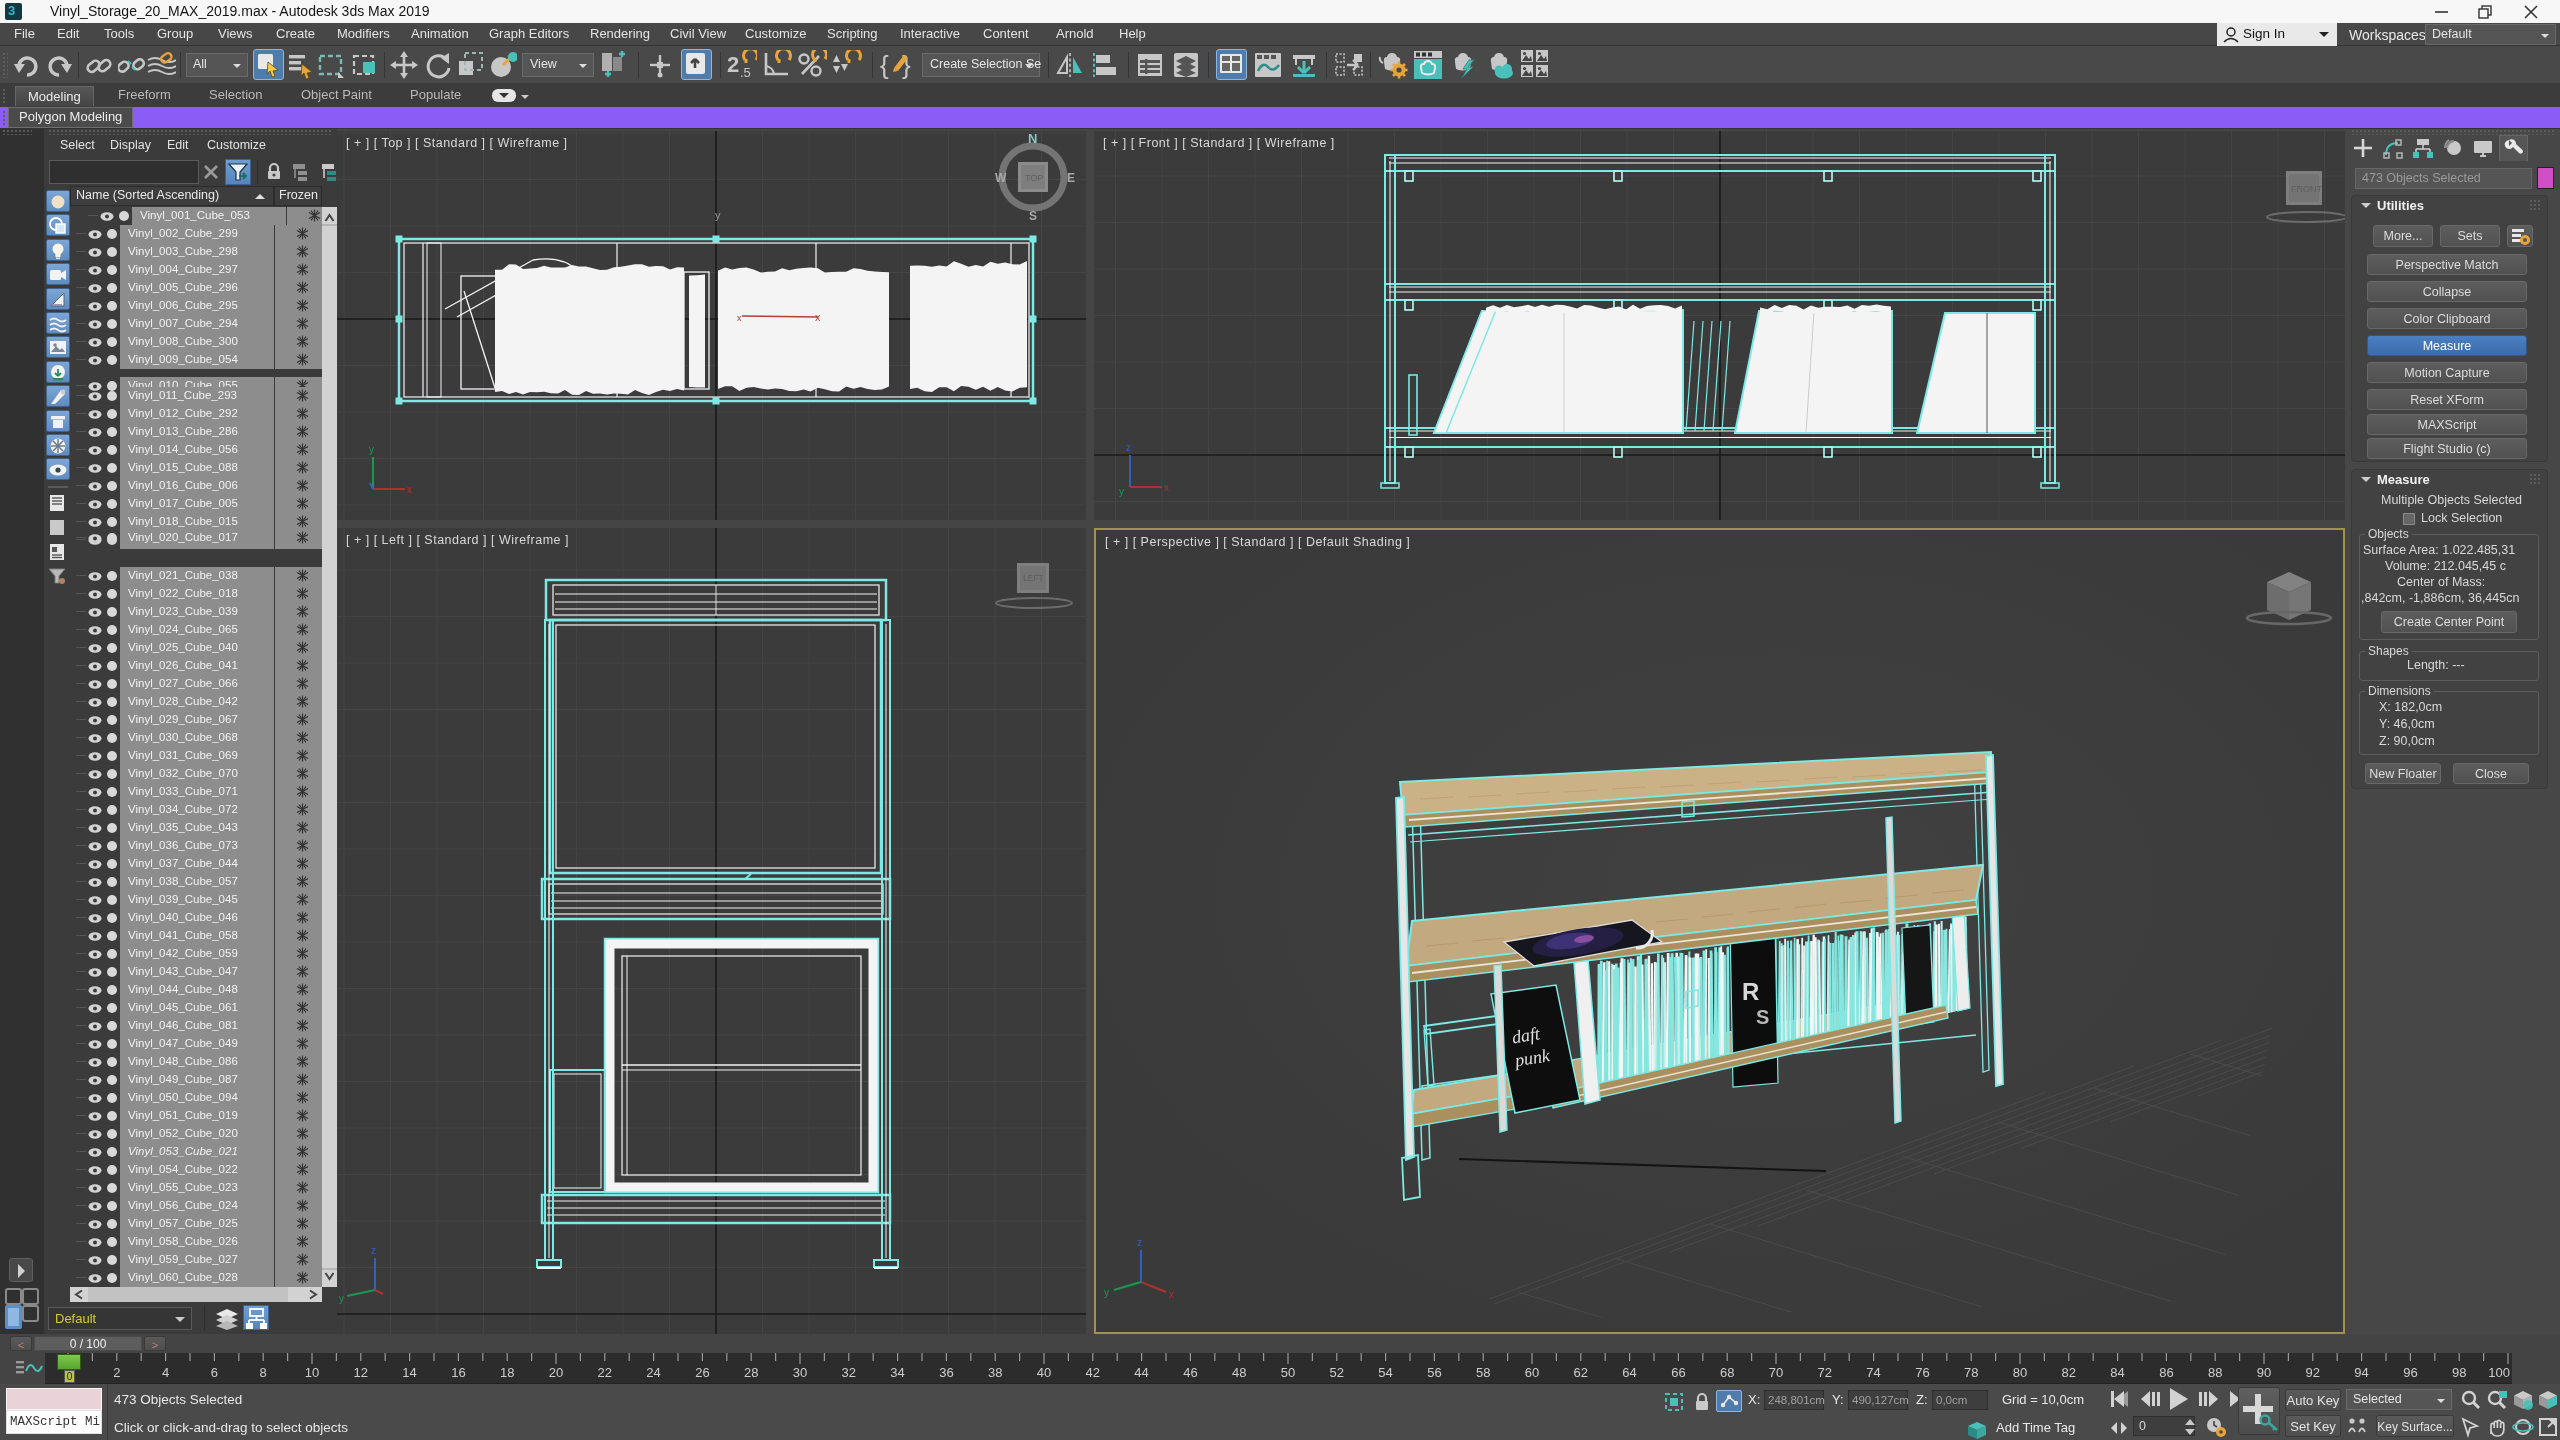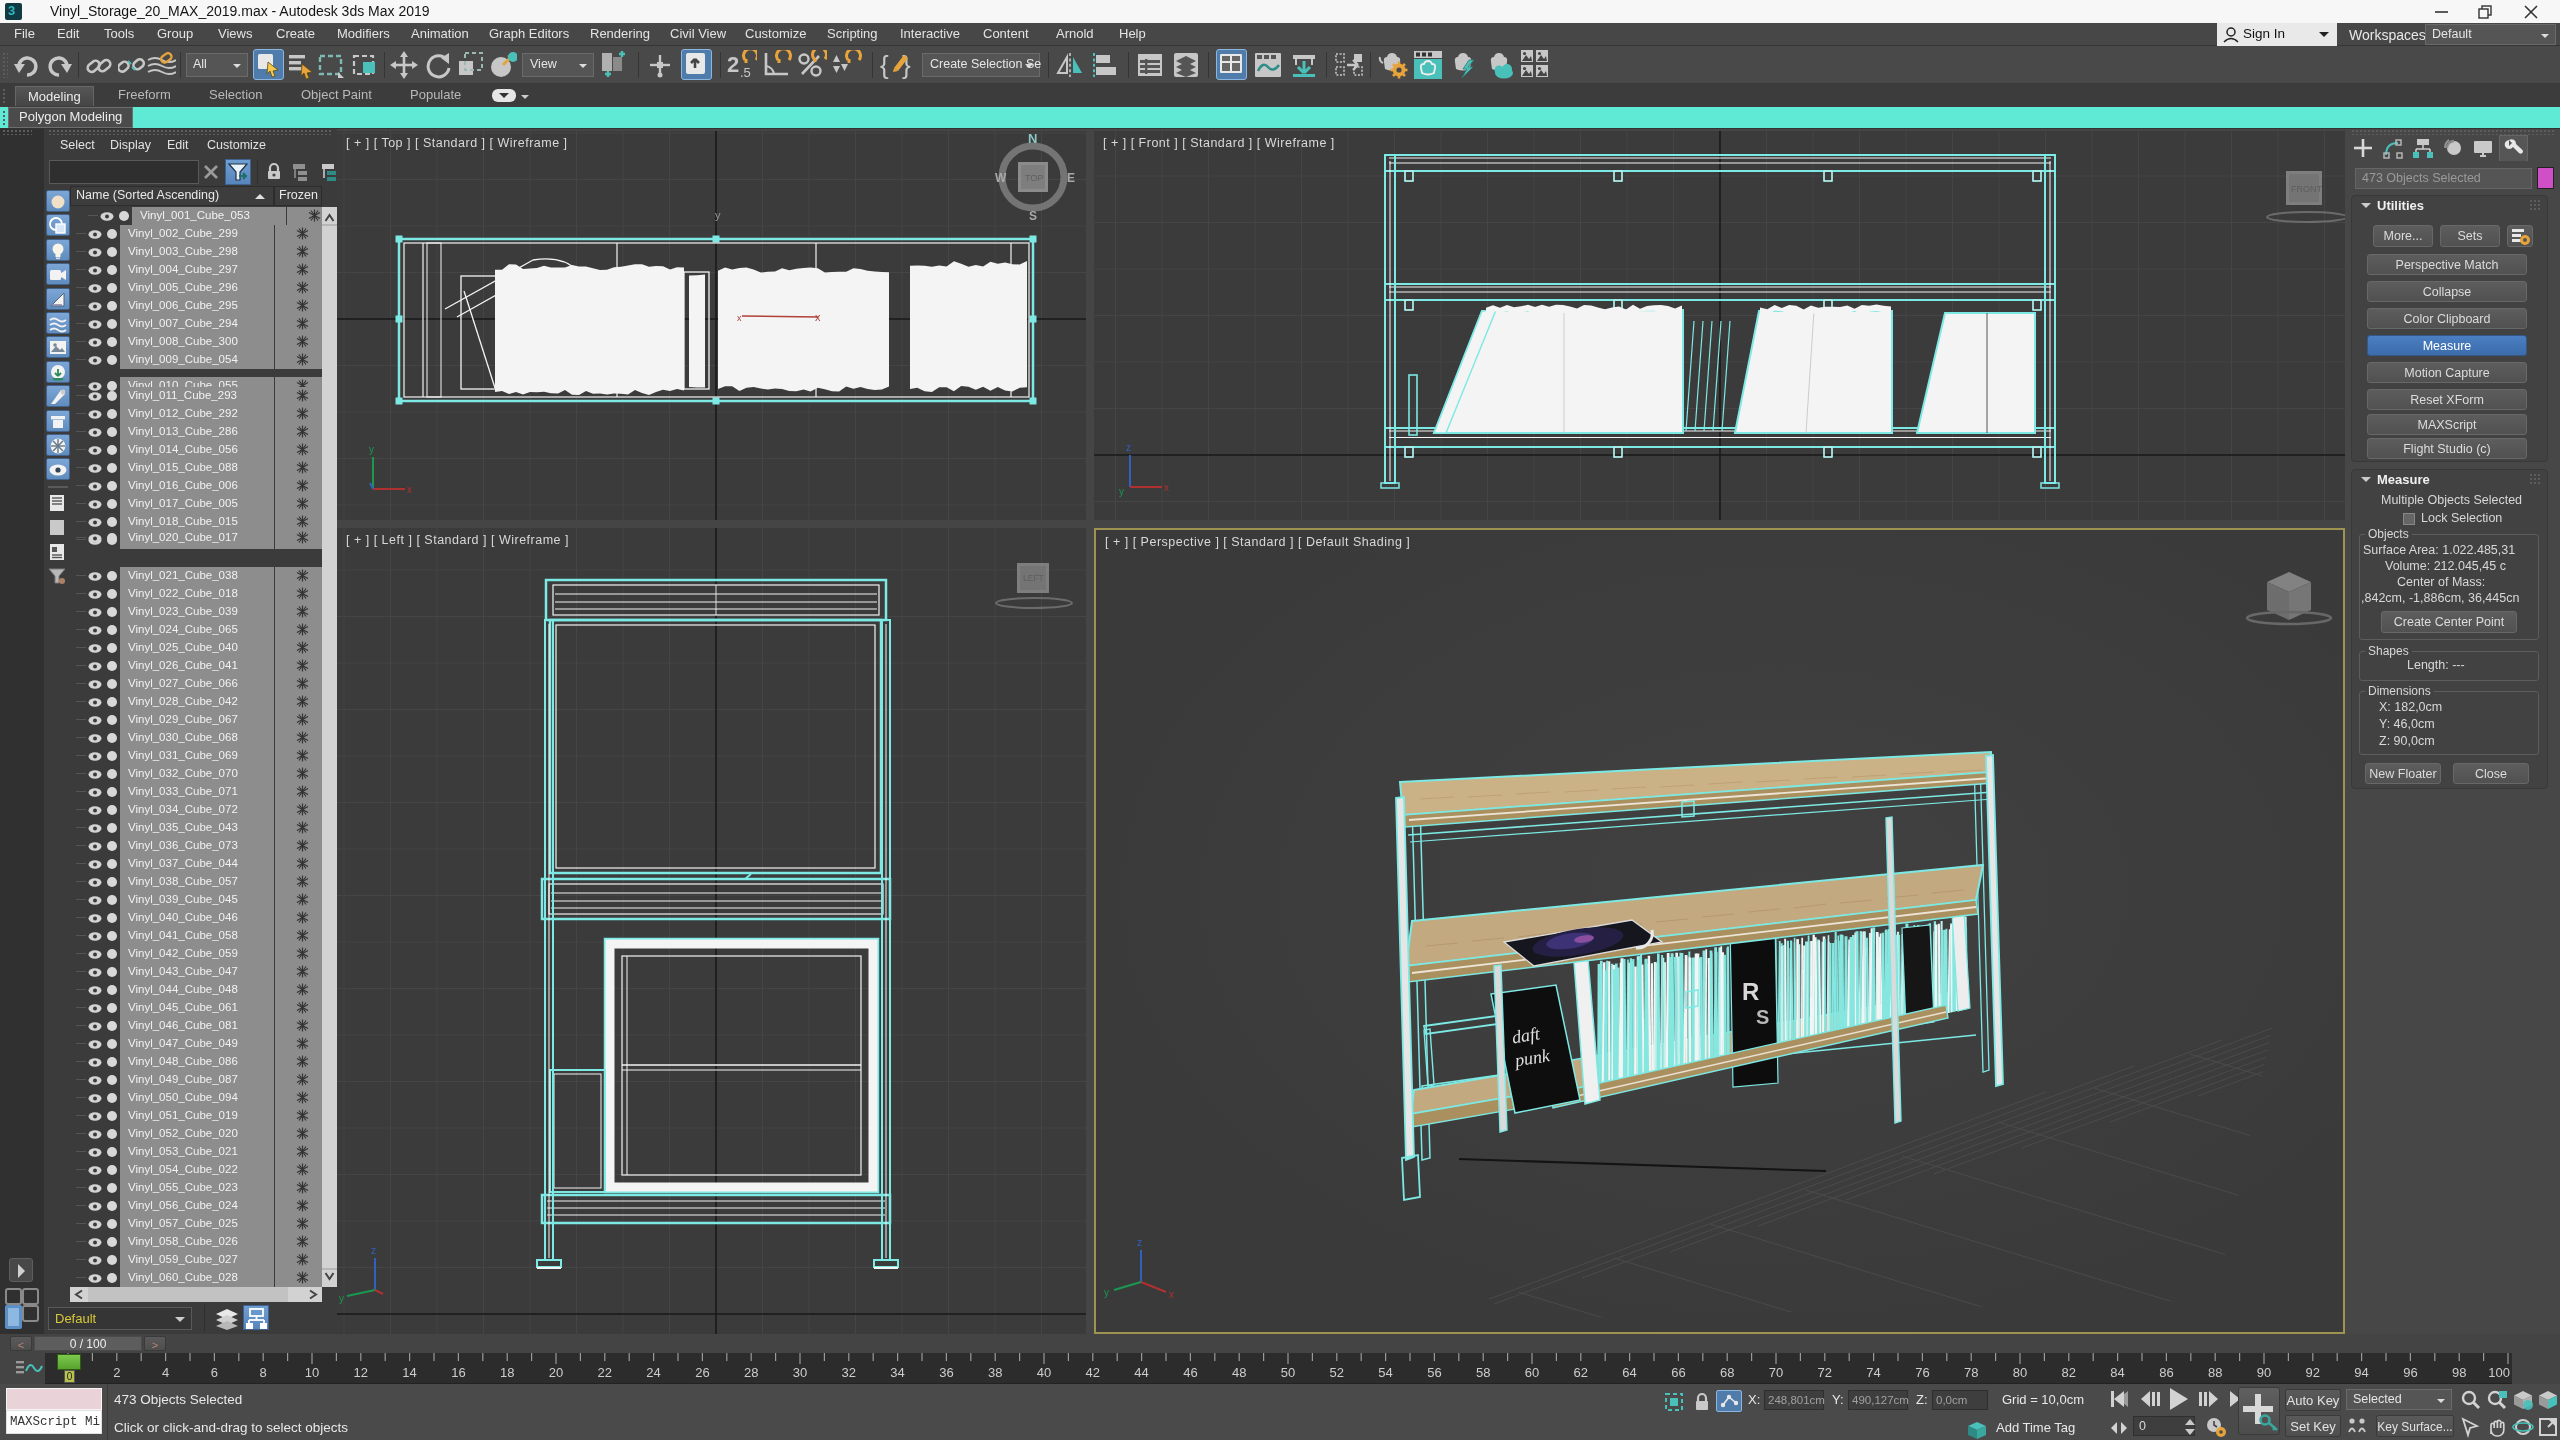--- a/index.html
+++ b/index.html
@@ -10,21 +10,21 @@
 #titlebar .t{left:50px;top:3px;font-size:14px;color:#151515;}
 #menubar{left:0;top:23px;width:2560px;height:23px;background:#474747;border-bottom:1px solid #353535;}
 .menuitem{color:#e4e4e4;font-size:13px;top:3px;}
 #toolbar{left:0;top:46px;width:2560px;height:38px;background:#494949;border-bottom:1px solid #3a3a3a;}
 .tbsep{width:1px;height:26px;background:#353535;top:6px;}
 .dd{background:#555;border:1px solid #6a6a6a;color:#e6e6e6;font-size:12.5px;}
 .dd .ar{position:absolute;right:6px;top:45%;width:0;height:0;border:4px solid transparent;border-top-color:#ddd;}
 #ribbon{left:0;top:84px;width:2560px;height:23px;background:#3c3c3c;}
 .rtab{color:#b9b9b9;font-size:13px;top:3px;}
 #rtab-sel{background:linear-gradient(#565656,#454545);border:1px solid #666;border-bottom:none;color:#ececec;padding:2px 12px;font-size:13px;}
-#ribbon2{left:0;top:107px;width:2560px;height:22px;background:#5eead4;border-bottom:1px solid #333;}
+#ribbon2{left:0;top:107px;width:2560px;height:22px;background:#8b5cf6;border-bottom:1px solid #333;}
 #polymod{left:8px;top:0px;background:#4b4b4b;border:1px solid #6e6e6e;color:#ececec;font-size:13px;padding:1px 10px;height:21px;}
 #mainarea{left:0;top:129px;width:2560px;height:1205px;background:#444;}
 #leftstrip{left:0;top:0;width:44px;height:1205px;background:#303030;}
 #scnex{left:44px;top:0;width:293px;height:1205px;background:#3b3b3b;}
 .grip{background-image:radial-gradient(#5d5d5d 30%,transparent 32%);background-size:4px 4px;}
 .sxmenu{color:#e2e2e2;font-size:12.5px;top:9px;}
 #sxsearch{left:5px;top:31px;width:150px;height:24px;background:#2f2f2f;border:1px solid #5a5a5a;}
 .sxhdr{top:57px;height:20px;background:#3d3d3d;border:1px solid #2c2c2c;color:#e8e8e8;font-size:12.5px;}
 .row{height:18px;}
 .rname{font-size:11.5px;color:#f2f2f2;position:absolute;left:84px;top:2px;}
@@ -1667,21 +1667,21 @@
           <div class="abs" style="left:252px;top:0px;width:13px;height:18px;">
             <svg class="snow" width="13" height="13" style="position:absolute;left:0;top:2">
               <line x1="6.5" y1="0.5" x2="6.5" y2="12.5"></line>
               <line x1="1" y1="3.5" x2="12" y2="9.5"></line>
               <line x1="12" y1="3.5" x2="1" y2="9.5"></line>
               <line x1="3" y1="1.5" x2="10" y2="11.5"></line>
               <line x1="10" y1="1.5" x2="3" y2="11.5"></line>
             </svg>
           </div>
         </div>
-        <div class="abs row" style="left:0px;top:1014px;width:293px;">
+        <div class="abs row" style="left:0px;top:1014px;width:293px;font-style:italic;">
           <span class="abs" style="left:32px;top:8px;width:10px;height:1px;background:#555;"></span>
           <div class="abs" style="left:44px;top:0px;width:40px;height:18px;">
             <svg width="14" height="11" style="position:absolute;left:0;top:4">
               <ellipse cx="7" cy="5.5" rx="6.5" ry="4.2" fill="#d4d4d4"></ellipse>
               <circle cx="7" cy="5.5" r="2" fill="#3a3a3a"></circle>
             </svg>
             <span class="abs" style="left:19px;top:4px;width:10px;height:10px;border-radius:50%;background:#d8d8d8;"></span>
           </div>
           <div class="abs" style="left:76px;top:0;width:154px;height:18px;background:#8d8d8d;"></div>
           <div class="abs" style="left:231px;top:0;width:47px;height:18px;background:#8d8d8d;"></div>

